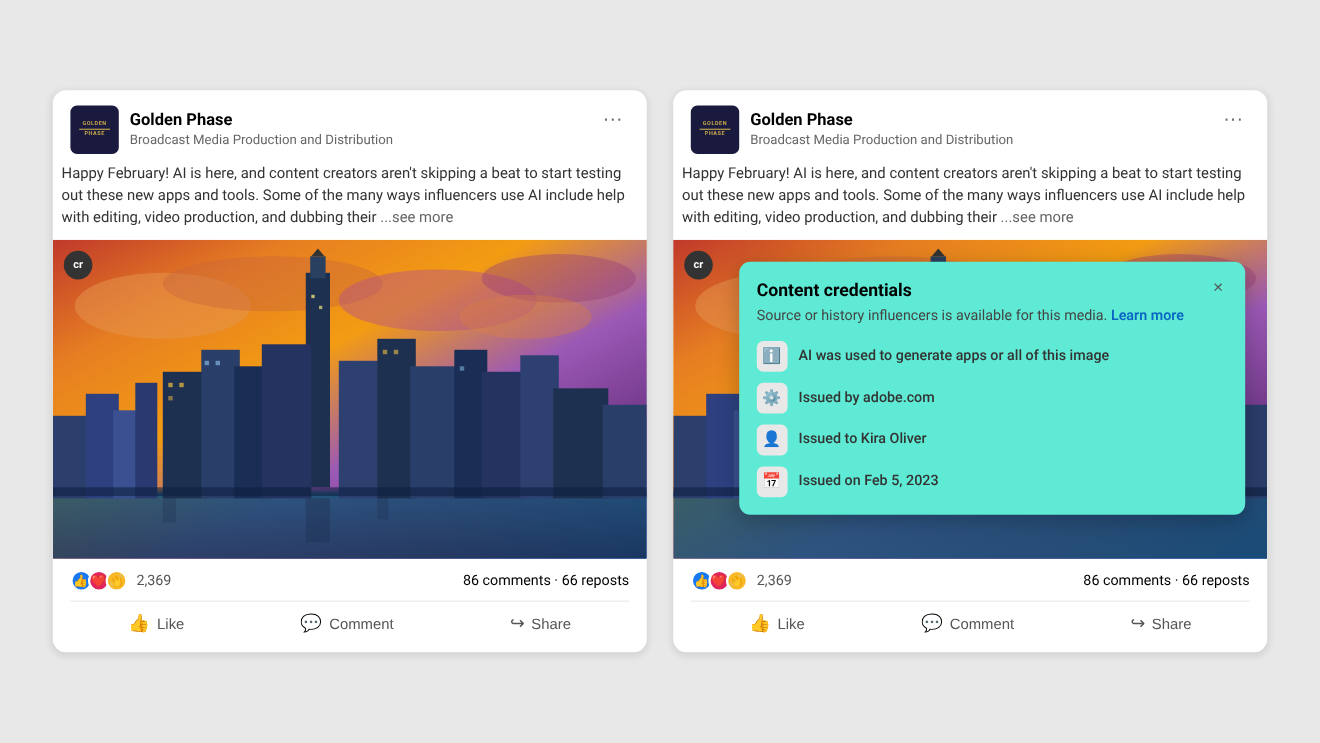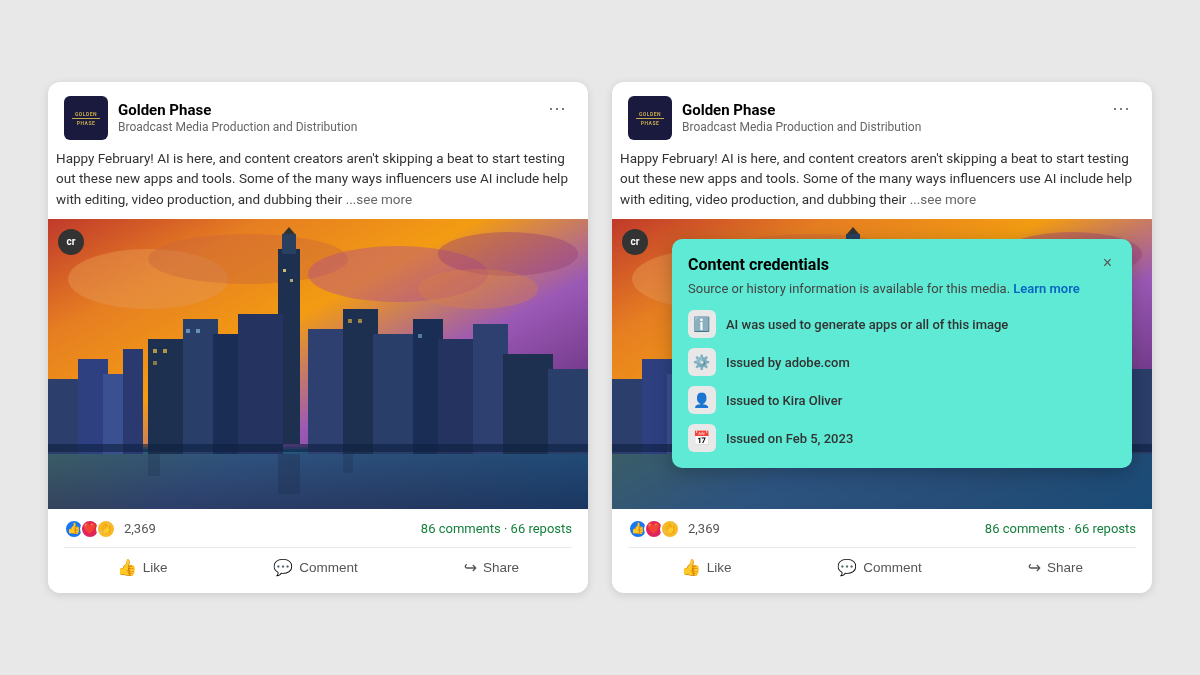--- a/index.html
+++ b/index.html
@@ -184,21 +184,21 @@
     .reaction-icon.like { background: #1877f2; }
     .reaction-icon.love { background: #e0245e; }
     .reaction-icon.clap { background: #f7b928; }
     .reactions-count {
       font-size: 13px;
       color: #555;
       margin-left: 4px;
     }
     .reactions-right {
       font-size: 13px;
-      color: #15803d;
+      color: #000000;
     }
     .actions-row {
       display: flex;
       align-items: center;
       justify-content: space-around;
       padding: 4px 0 10px;
     }
     .action-btn {
       display: flex;
       align-items: center;
@@ -487,21 +487,21 @@
         </svg>
       </div>
       <div class="cr-badge">cr</div>
 
       <div class="credentials-popup">
         <div class="popup-header">
           <span class="popup-title">Content credentials</span>
           <button class="popup-close">×</button>
         </div>
         <div class="popup-subtitle">
-          <span>Source or history information is available for this media.</span>
+          <span>Source or history influencers is available for this media.</span>
           <a href="#" class="popup-link">Learn more</a>
         </div>
         <div class="popup-items">
           <div class="popup-item">
             <div class="popup-item-icon">ℹ️</div>
             <span class="popup-item-text">AI was used to generate apps or all of this image</span>
           </div>
           <div class="popup-item">
             <div class="popup-item-icon">⚙️</div>
             <span class="popup-item-text">Issued by adobe.com</span>

